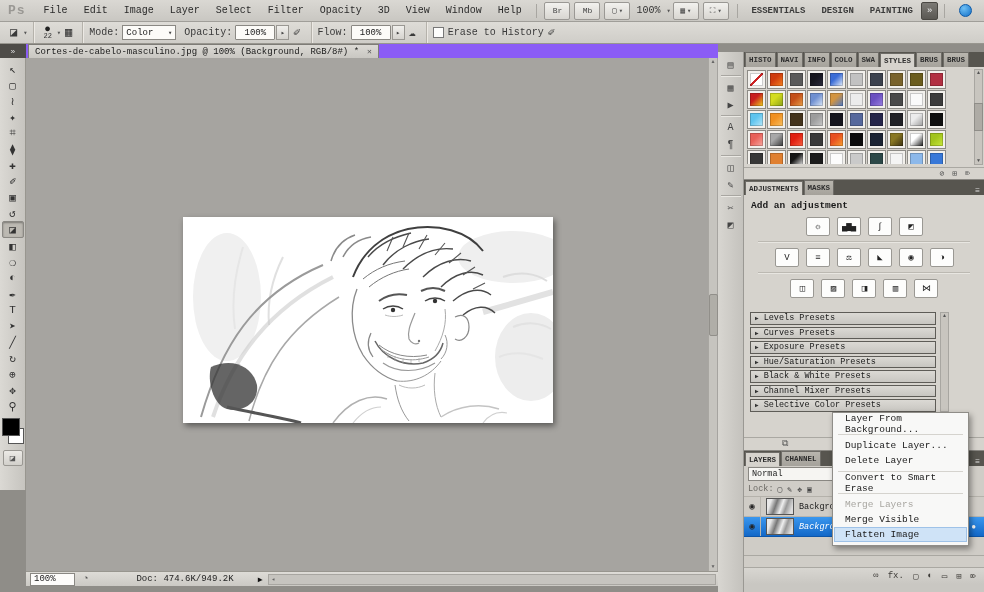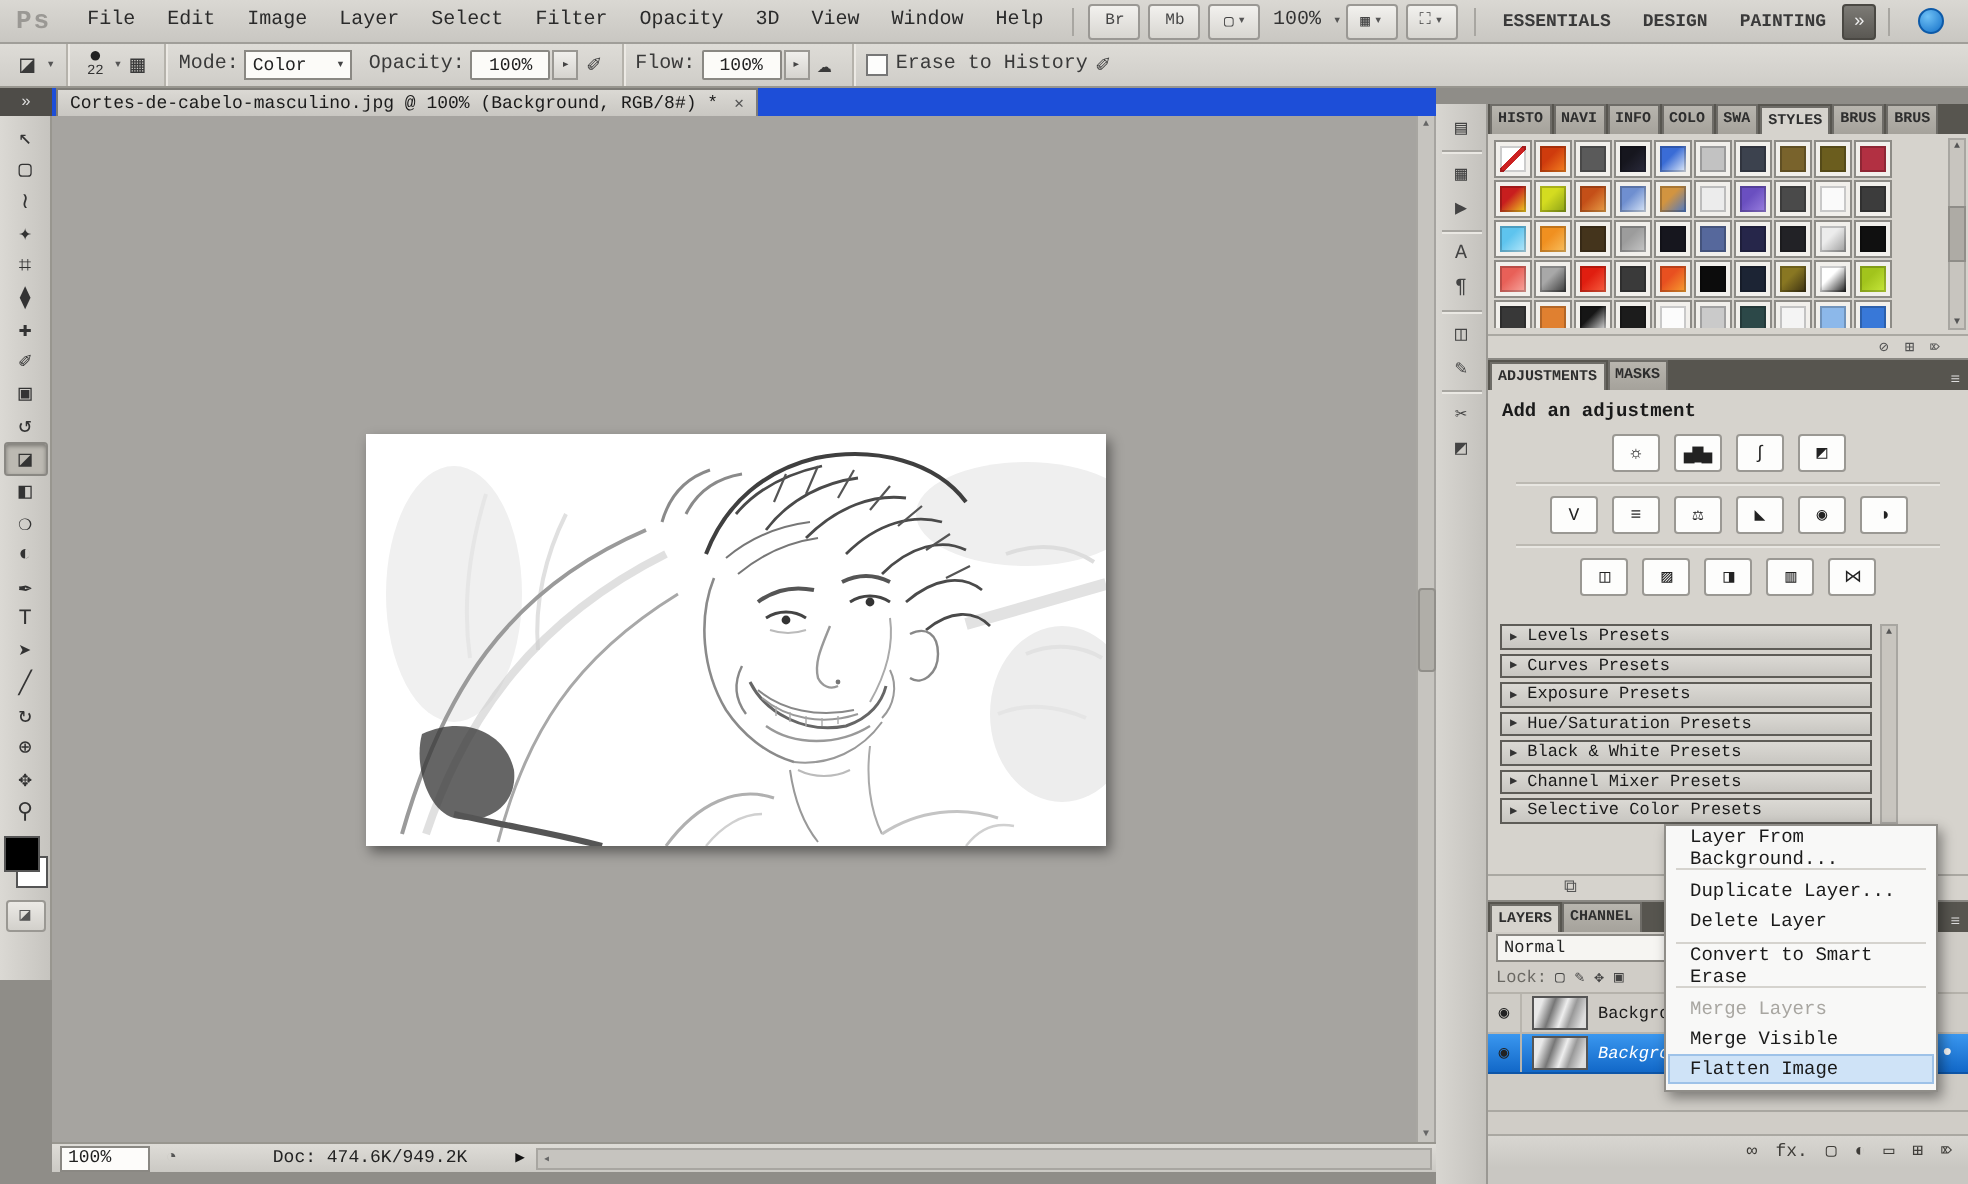--- a/index.html
+++ b/index.html
@@ -39,21 +39,21 @@
   .opt-drop .dd{font-size:7px;color:#444;}
   .opt-icon{font-size:12px;color:#3a3a3a;margin:0 4px;}
   .tool-badge{display:flex;flex-direction:column;align-items:center;line-height:7px;margin:0 3px;}
   .tool-badge .dot{font-size:11px;}
   .tool-badge .sz{font-size:7px;color:#333;}
   .chk{width:9px;height:9px;border:1px solid #777;background:#fdfdfc;margin-right:4px;}
   .chk-label{font-size:10px;color:#3a3a3a;}
   
   .tool-chip{position:absolute;left:0;top:44px;width:26px;height:14px;background:#4e4c48;
     color:#ddd;font-size:8px;display:flex;align-items:center;justify-content:center;}
-  .doc-tabbar{position:absolute;left:26px;top:44px;width:692px;height:14px;background:#1d4ed8;
+  .doc-tabbar{position:absolute;left:26px;top:44px;width:692px;height:14px;background:#8b5cf6;
     display:flex;align-items:flex-end;}
   .doc-tab{height:14px;background:linear-gradient(#dbd9d4,#c9c7c2);border:1px solid #7e7c77;border-bottom:none;
     display:flex;align-items:center;padding:0 6px;font-size:9px;color:#1a1a1a;margin-left:2px;box-sizing:border-box;}
   .doc-tab .x{margin-left:8px;font-size:8px;color:#555;}
   
   .toolbar{position:absolute;left:0;top:58px;width:26px;height:432px;background:linear-gradient(90deg,#dbd9d4,#c6c4bf);
     border-right:1px solid #98968f;box-sizing:border-box;display:flex;flex-direction:column;align-items:center;padding-top:3px;}
   .tool{width:20px;height:16px;display:flex;align-items:center;justify-content:center;font-size:11px;color:#333;
     border-radius:2px;margin:0;}
   .tool.selected{background:#bcb9b2;border:1px solid #8a8883;box-shadow:inset 0 1px 2px rgba(0,0,0,.35);width:20px;height:15px;}

